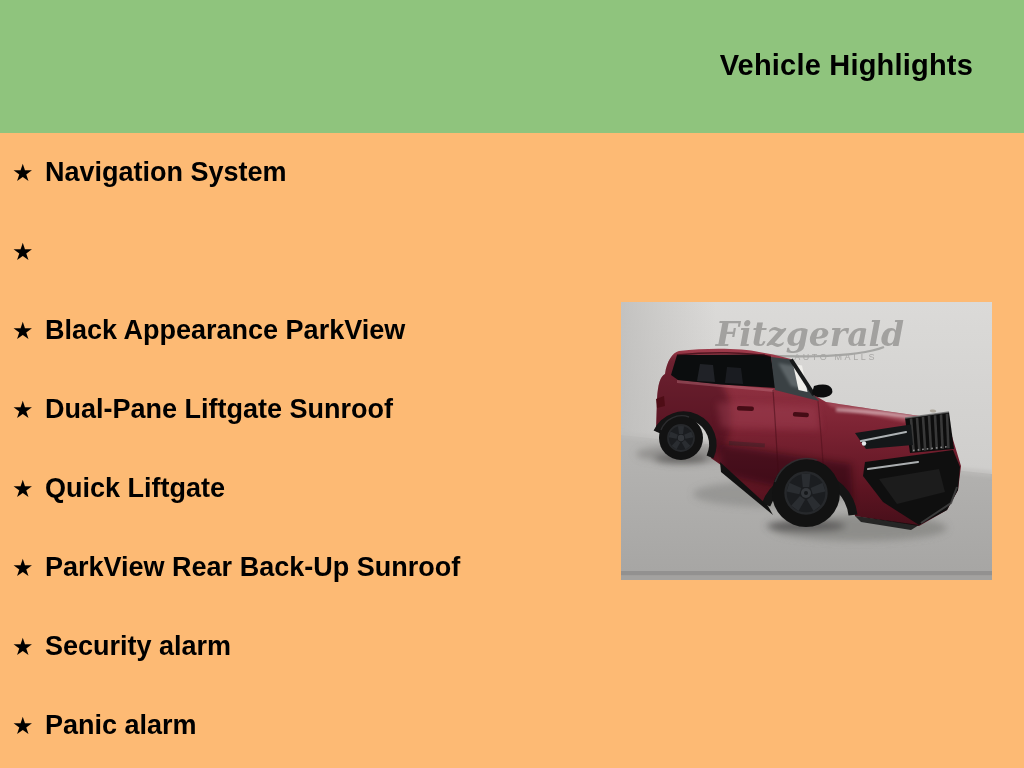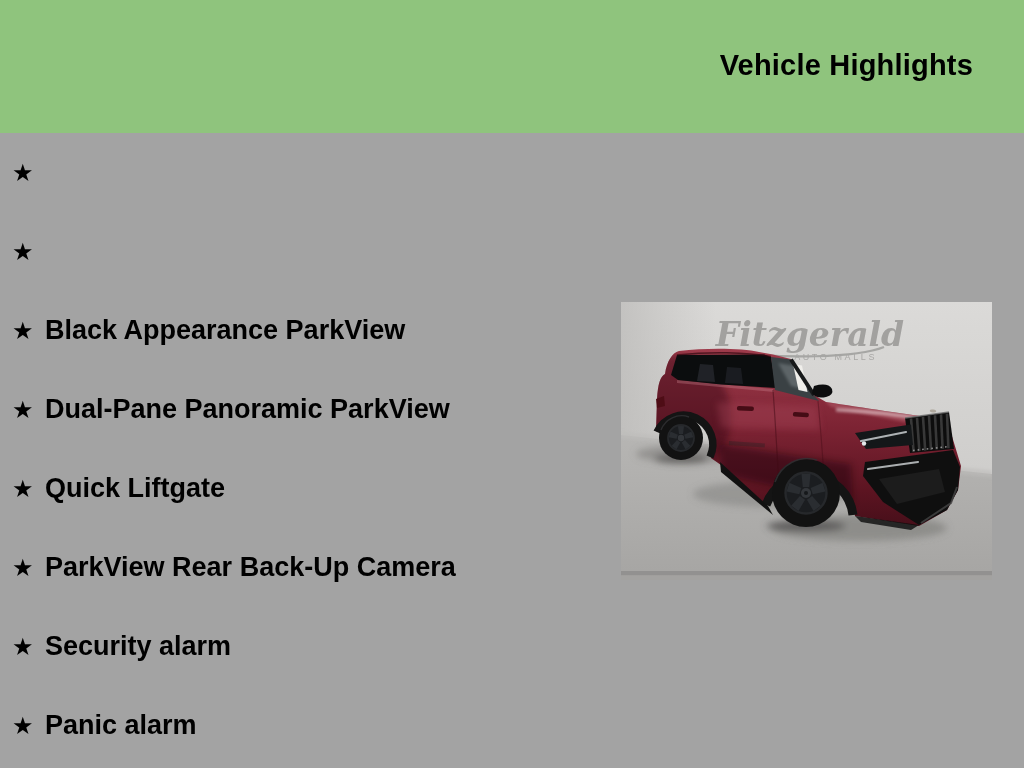--- a/index.html
+++ b/index.html
@@ -1,17 +1,17 @@
 <!DOCTYPE html>
 <html><head>
 <meta charset="utf-8">
 <style>
   html,body { margin:0; padding:0; background:#ffffff; overflow:hidden; }
   .page {
-    position:relative; width:1024px; height:768px; background:#a3a3a3;
+    position:relative; width:1024px; height:768px; background:#fdba74;
     font-family:"Liberation Sans", sans-serif;
   }
   .header {
     position:absolute; top:0; left:0; width:1024px; height:133px;
     background:#8FC47D;
   }
   .header-title {
     position:absolute; top:48px; right:51px; margin:0;
     font-size:29px; line-height:34px; font-weight:700; color:#000;
     letter-spacing:0.2px; white-space:nowrap;
@@ -40,39 +40,40 @@
 
 <div class="page">
 
   <div class="header">
     <h1 class="header-title">Vehicle Highlights</h1>
   </div>
 
   <ul class="hl-list">
     <li class="hl-item">
       <span class="star">★</span>
+      <span class="hl-text">Navigation System</span>
     </li>
     <li class="hl-item">
       <span class="star">★</span>
     </li>
     <li class="hl-item">
       <span class="star">★</span>
       <span class="hl-text">Black Appearance ParkView</span>
     </li>
     <li class="hl-item">
       <span class="star">★</span>
-      <span class="hl-text">Dual-Pane Panoramic ParkView</span>
+      <span class="hl-text">Dual-Pane Liftgate Sunroof</span>
     </li>
     <li class="hl-item">
       <span class="star">★</span>
       <span class="hl-text">Quick Liftgate</span>
     </li>
     <li class="hl-item">
       <span class="star">★</span>
-      <span class="hl-text">ParkView Rear Back-Up Camera</span>
+      <span class="hl-text">ParkView Rear Back-Up Sunroof</span>
     </li>
     <li class="hl-item">
       <span class="star">★</span>
       <span class="hl-text">Security alarm</span>
     </li>
     <li class="hl-item">
       <span class="star">★</span>
       <span class="hl-text">Panic alarm</span>
     </li>
   </ul>

